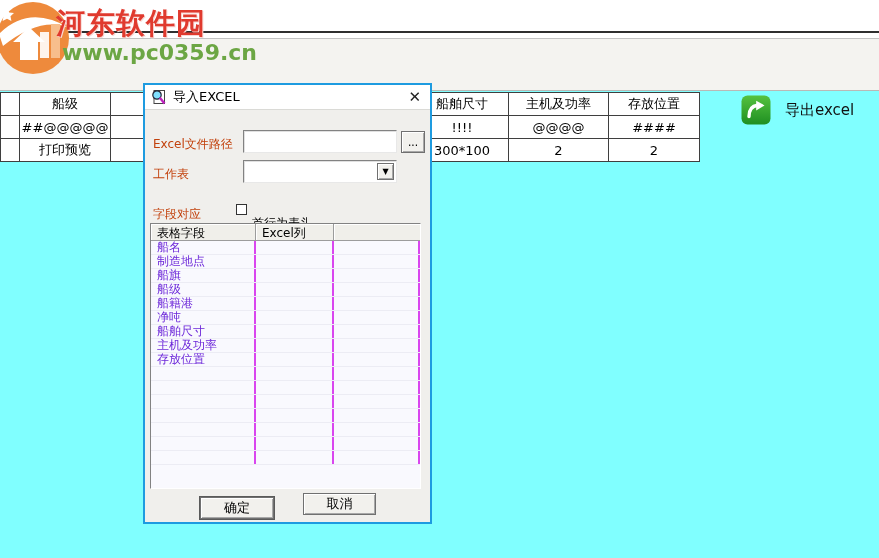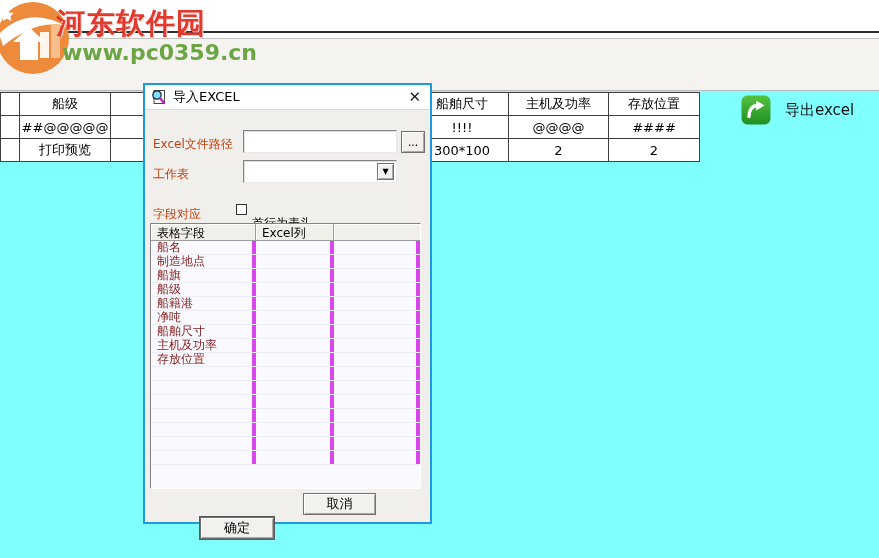--- a/index.html
+++ b/index.html
@@ -62,24 +62,24 @@
   .map-label { left:8px; top:121px; }
 
   .grid { position:absolute; left:5px; top:138px; width:271px; height:266px; overflow:hidden;
           border:1px solid #828282; border-right-color:#FFFFFF; border-bottom-color:#FFFFFF; background:#F9F9FE; }
   .grid-head { display:flex; height:17px; }
   .grid-hcell { background:#F0EFEA; border-right:1px solid #9C9C9C; border-bottom:1px solid #9C9C9C;
                 box-shadow:inset 1px 1px 0 #FFFFFF; font-size:12px; padding:1px 8px 0 6px; color:#000;
                 white-space:nowrap; overflow:hidden; }
   .gc1 { width:105px; } .gc2 { width:78px; } .gc3 { width:86px; border-right:none; }
   .grid-row { display:flex; height:14px; border-bottom:1px solid #ECECF4; }
-  .grid-cell { font-size:12px; line-height:13px; padding-left:6px; color:#7f1d1d;
-               border-right:4px solid #d946ef; white-space:nowrap; overflow:hidden; }
-
-  .ok-btn     { position:absolute; left:55px;  top:432px; width:74px; height:22px; font-size:13px;
+  .grid-cell { font-size:12px; line-height:13px; padding-left:6px; color:#6d28d9;
+               border-right:2px solid #d946ef; white-space:nowrap; overflow:hidden; }
+
+  .ok-btn     { position:absolute; left:55px;  top:412px; width:74px; height:22px; font-size:13px;
                 outline:1px solid #5A5A5A; }
   .cancel-btn { position:absolute; left:158px; top:408px; width:73px; height:22px; font-size:13px; }
 </style>
 </head>
 <body>
 
 <div class="top-white"></div>
 <div class="top-darkline"></div>
 <div class="top-gap"></div>
 <div class="top-thinline"></div>

